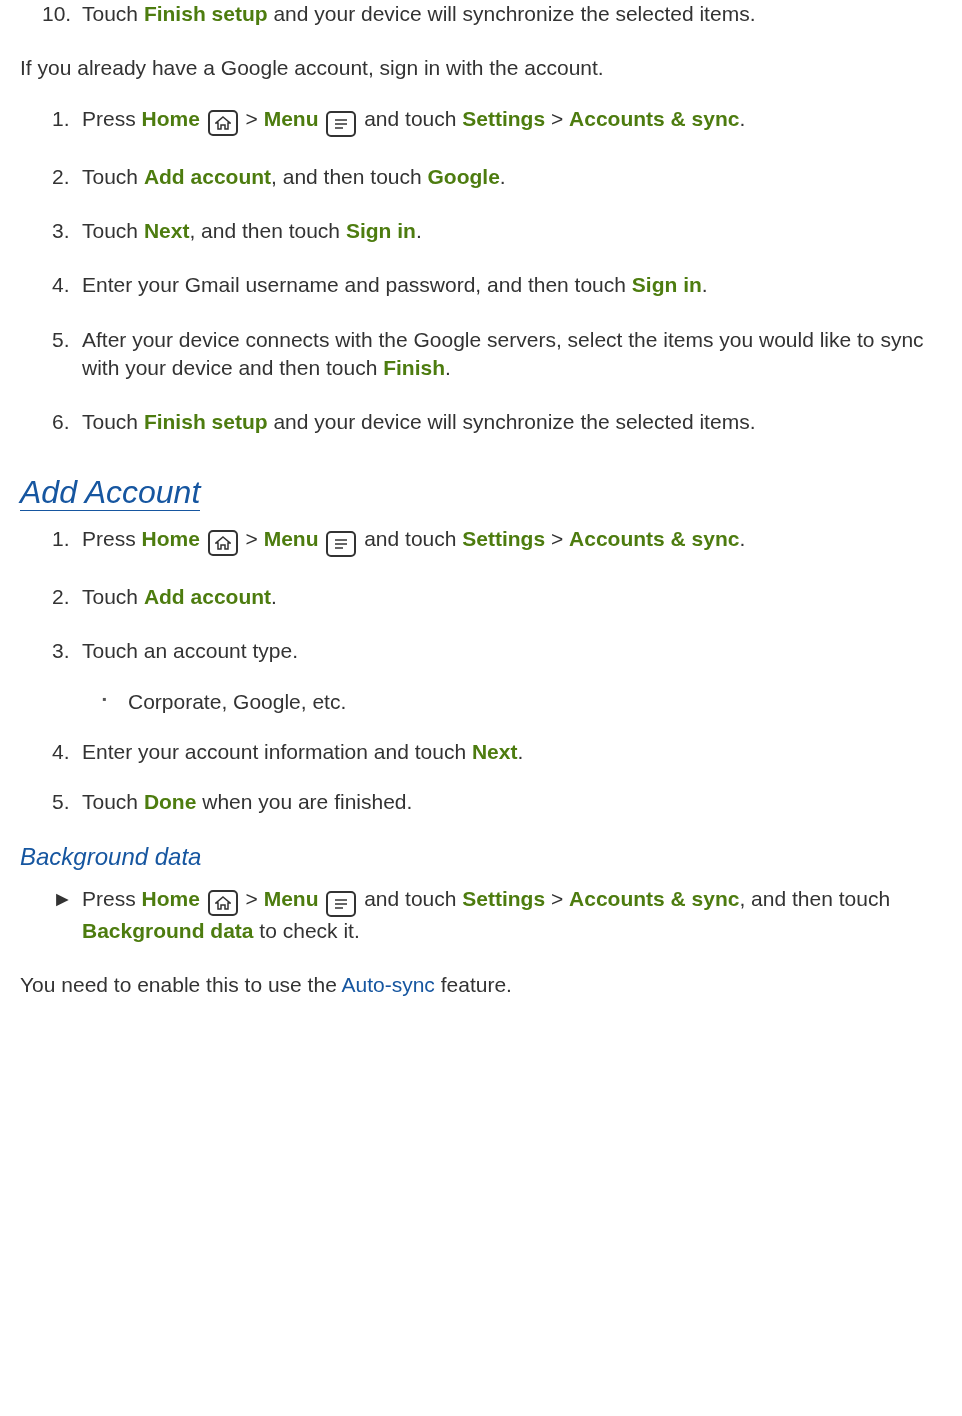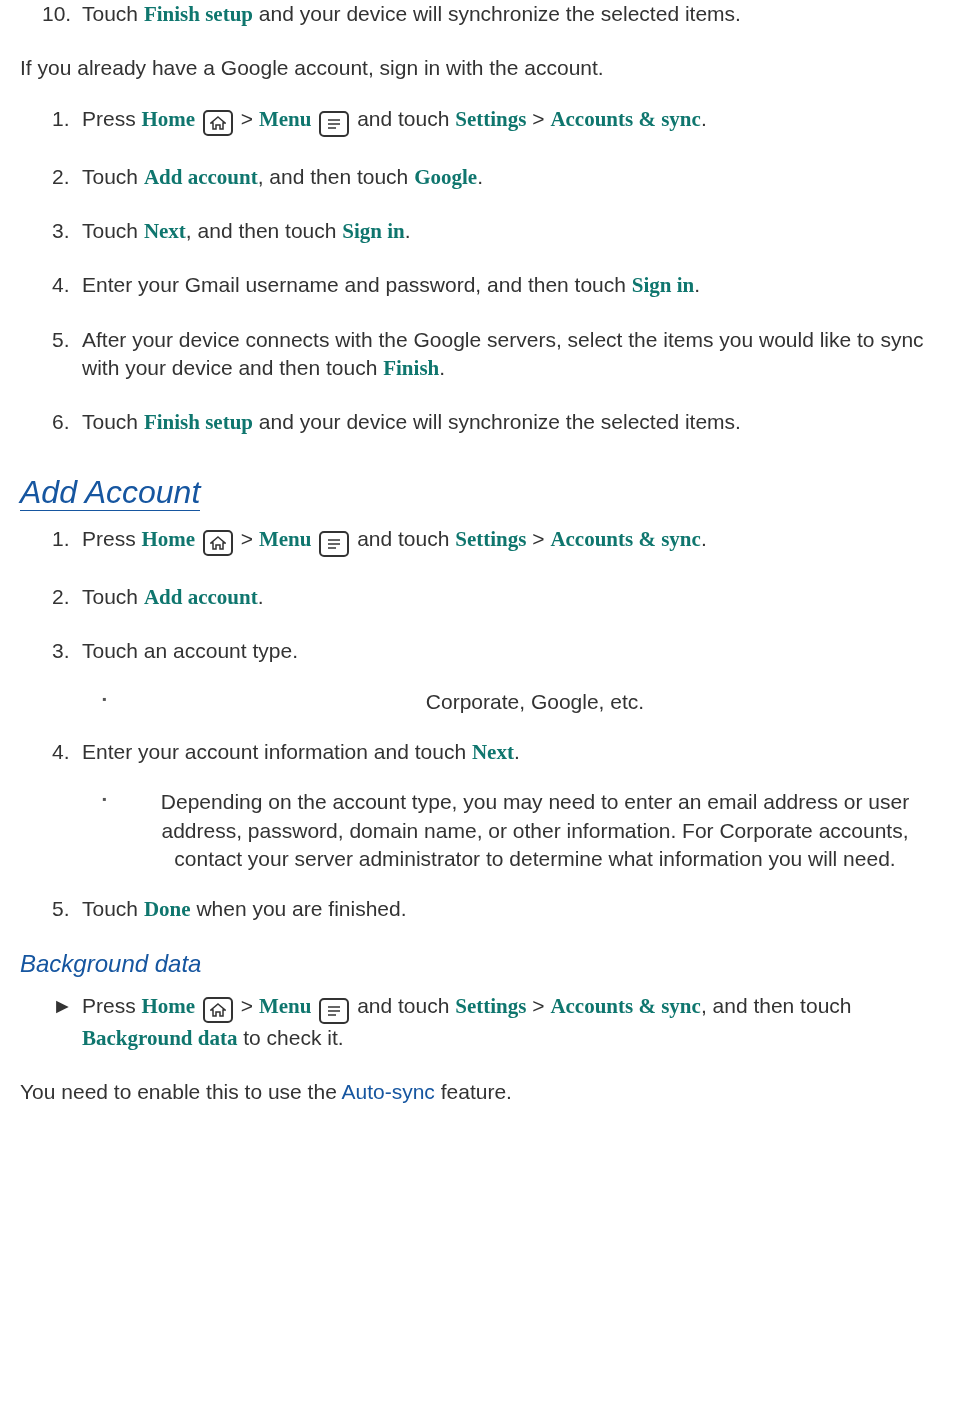--- a/index.html
+++ b/index.html
@@ -36,21 +36,20 @@
     left: -30px;
     top: 0;
   }
   ol.main > li .idx.wide {
     left: -40px;
   }
   ul.sub {
     list-style: none;
     padding-left: 42px;
     margin: 4px;
-    text-align: center;
   }
   ul.sub > li {
     position: relative;
     font-size: 21px;
     line-height: 1.35;
     margin-bottom: 26px;
     color: #333;
   }
   ul.sub > li::before {
     content: "▪";
@@ -122,21 +121,21 @@
     height: 22px;
     border: 2px solid #333;
     border-radius: 5px;
     vertical-align: -4px;
     margin: 0 2px;
     position: relative;
   }
   .icon-box svg {
     display: block;
   }
-  strong { font-weight: bold; color: #0f766e; font-family: Liberation Serif, serif; }
+  strong { font-weight: bold; color: #4d7c0f; }
   .link { color: #1656a0; }
 </style>
 </head>
 <body>
 
 <div class="page">
   <div class="content">
 
     
     <ol class="main">
@@ -217,23 +216,20 @@
       <li>
         <span class="idx">3.</span>
         <span>Touch an account type.</span>
         <ul class="sub" style="margin-top:22px;">
           <li>Corporate, Google, etc.</li>
         </ul>
       </li>
       <li style="margin-top:-4px;">
         <span class="idx">4.</span>
         <span>Enter your account information and touch </span><strong>Next</strong><span>.</span>
-        <ul class="sub" style="margin-top:22px;">
-          <li>Depending on the account type, you may need to enter an email address or user address, password, domain name, or other information. For Corporate accounts, contact your server administrator to determine what information you will need.</li>
-        </ul>
       </li>
       <li style="margin-top:-4px;">
         <span class="idx">5.</span>
         <span>Touch </span><strong>Done</strong><span> when you are finished.</span>
       </li>
     </ol>
 
     <h3 class="subsection">Background data</h3>
 
 

